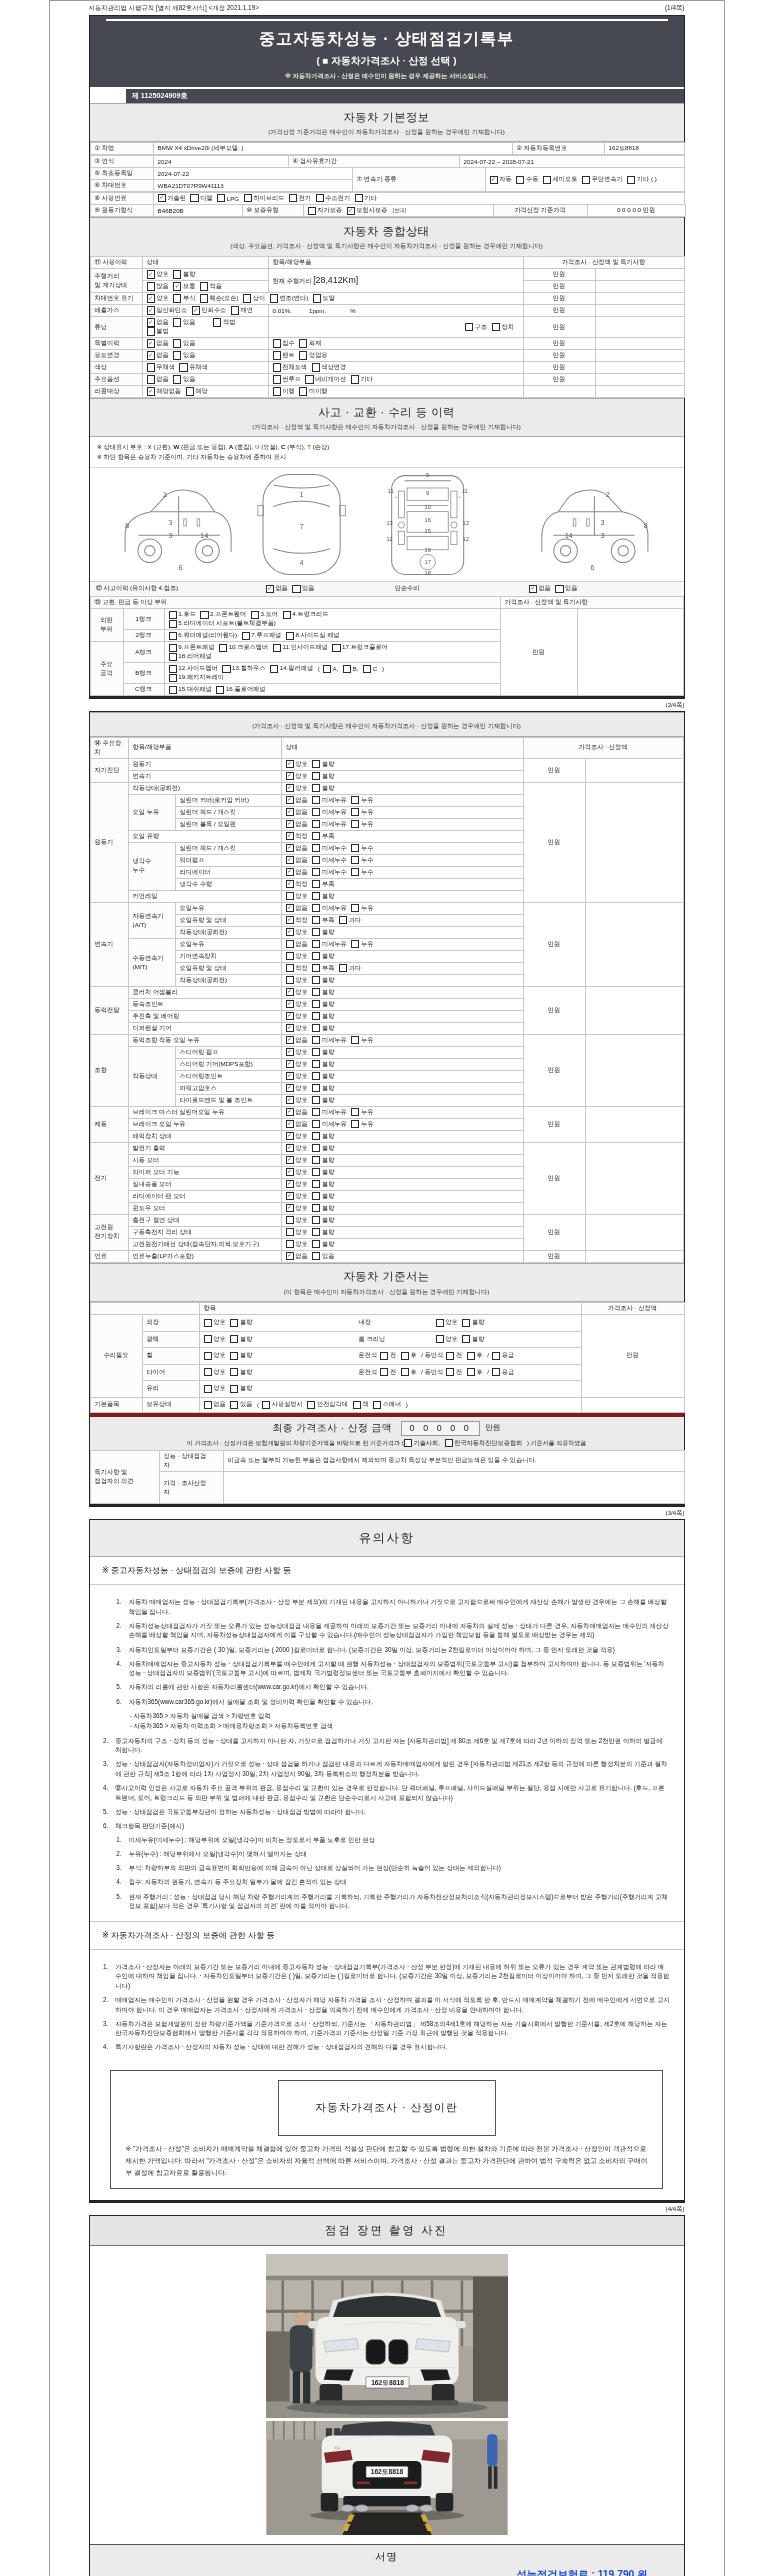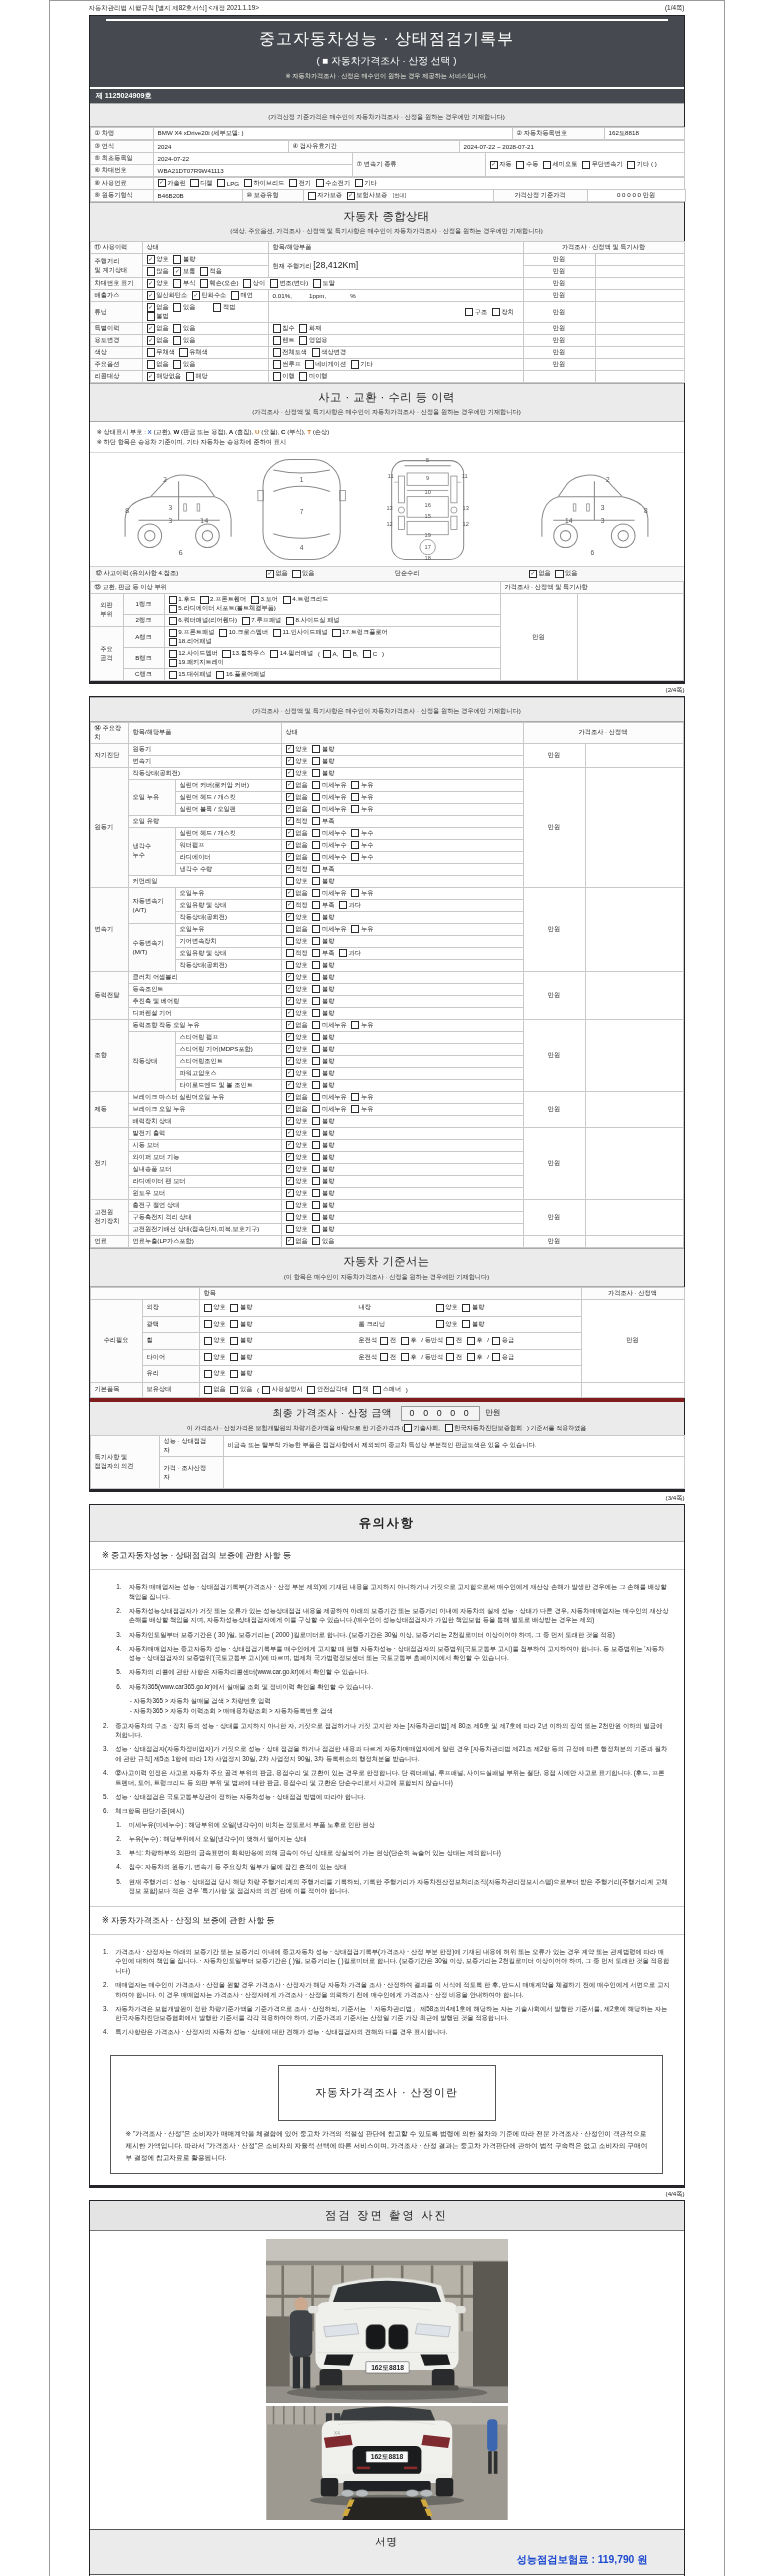--- a/index.html
+++ b/index.html
@@ -6,25 +6,25 @@
   body{width:773px;height:2576px;overflow:hidden;background:#fff;color:#222;
        font-family:"Liberation Sans","DejaVu Sans",sans-serif;}
   .sheet{width:676px;margin:0 auto;border-left:0.5px solid #9a9a9a;border-right:0.5px solid #9a9a9a;
          border-top:0.5px solid #9a9a9a;min-height:2576px;box-sizing:border-box;padding-top:1.5px;}
   .inner{width:596px;margin:0 auto;}
   .meta-row{display:flex;justify-content:space-between;font-size:6.4px;color:#222;padding:1px 0 2.6px 0;}
   .marker-row{text-align:right;font-size:6.2px;color:#222;padding:1.5px 0 1.5px 0;}
   .page{width:594px;margin:0 auto;border:1px solid #23252a;border-bottom:3.6px solid #23252a;background:#fff;}
   
   .banner{background:#46494f;color:#fff;text-align:center;padding-top:3.1px;margin-bottom:2.1px;}
-  .banner-inner{border-top:2.1px solid #fff;margin:0 16px;padding:8.2px 0 6.2px 0;}
+  .banner-inner{border-top:2.1px solid #fff;margin:0 16px;padding:8.2px 0 6.2px 0;font-weight:bold;}
   .banner-title{font-size:16px;letter-spacing:1px;}
   .banner-sub{font-size:9.8px;margin-top:4.6px;}
   .banner-note{font-size:6.2px;color:#eceade;margin-top:4.1px;}
-  .docbar{background:#46494f;color:#fff;font-size:7.2px;font-weight:bold;padding:2.1px 6.2px;height:9.3px;}
+  .docbar{background:#46494f;color:#fff;font-size:7.2px;font-weight:bold;padding:2.1px 6.2px;height:9.3px;margin-left:36px;}
   
   .sec-head{background:#ebebeb;text-align:center;padding:5.7px 0 4.6px 0;border-top:0.5px solid #aaa;border-bottom:0.5px solid #aaa;}
   .sec-title{font-size:11.3px;letter-spacing:0.5px;}
   .sec-sub{font-size:6.2px;margin-top:3.1px;color:#333;}
   
   table.t{border-collapse:collapse;table-layout:fixed;width:594px;}
   table.t td{border:0.5px solid #c9c9c9;font-size:6.2px;padding:1px 4.1px;height:12px;background:#fff;vertical-align:middle;box-sizing:border-box;}
   table.t td.lab{background:#fcfcfc;}
   .bt{margin-top:-0.5px;}
   td.won{text-align:center;color:#222;}
@@ -47,21 +47,21 @@
   .acc12 .a{width:170px;padding-left:6.2px;} .acc12 .b{width:129px;} .acc12 .c{width:134px;} .acc12 .d{flex:1;}
   .tok{margin-right:3.1px;font-size:6.2px;}
   
   .final-box{background:#ebebeb;border-top:4px solid #7f1d1d;padding:3.6px 0 3.1px 0;text-align:center;}
   .final-line{display:flex;align-items:center;justify-content:center;gap:9.3px;}
   .final-label{font-size:9.8px;font-weight:500;letter-spacing:0.5px;}
   .final-value{border:0.5px solid #999;background:#f4f4f4;font-size:8.8px;padding:1.5px 7.2px;letter-spacing:3.1px;}
   .final-unit{font-size:7.7px;margin-left:-4.1px;}
   .final-note{font-size:6px;margin-top:3.1px;color:#222;display:flex;justify-content:center;align-items:center;flex-wrap:nowrap;}
   
-  .notice-title-bar{background:#ebebeb;text-align:center;font-size:12.4px;letter-spacing:1.5px;padding:9.3px 0;border-bottom:0.5px solid #aaa;font-weight:bold;}
+  .notice-title-bar{background:#ebebeb;text-align:center;font-size:12.4px;letter-spacing:1.5px;padding:9.3px 0;border-bottom:0.5px solid #aaa;}
   .notice-head{font-size:8.2px;padding:8.2px 12.4px;border-bottom:0.5px solid #ccc;}
   .notice-body{padding:7.2px 13.4px 5.2px 13.4px;}
   .nitem{display:flex;font-size:6.3px;line-height:1.52;margin:4.6px 0;}
   .nitem .num{width:12.4px;flex:0 0 auto;}
   .nitem .txt{flex:1;}
   .nsub{margin-left:13.4px;}
   .ndash{font-size:6.3px;line-height:1.6;}
   .val-box{border:0.5px solid #555;margin:8.2px 20.6px 11.3px 20.6px;padding:0 14.4px 9.3px 14.4px;}
   .val-title{border:0.5px solid #555;width:216px;margin:9.3px auto 7.2px auto;text-align:center;font-size:10.8px;padding:20px 0;letter-spacing:1px;}
   .val-body{font-size:6.7px;line-height:1.75;}
@@ -91,20 +91,21 @@
     <div class="banner">
       <div class="banner-inner">
         <div class="banner-title">중고자동차성능 · 상태점검기록부</div>
         <div class="banner-sub">( ■ 자동차가격조사 · 산정 선택 )</div>
         <div class="banner-note">※ 자동차가격조사 · 산정은 매수인이 원하는 경우 제공하는 서비스입니다.</div>
       </div>
     </div>
     <div class="docbar">제 1125024909호</div>
 
     <div class="sec-head">
+      <div class="sec-title">자동차 기본정보</div>
       <div class="sec-sub">(가격산정 기준가격은 매수인이 자동차가격조사 · 산정을 원하는 경우에만 기재합니다)</div>
     </div>
 
     <table class="t">
       <colgroup>
           <col style="width:63px">
           <col style="width:359px">
           <col style="width:92px">
           <col style="width:80px">
         </colgroup>

